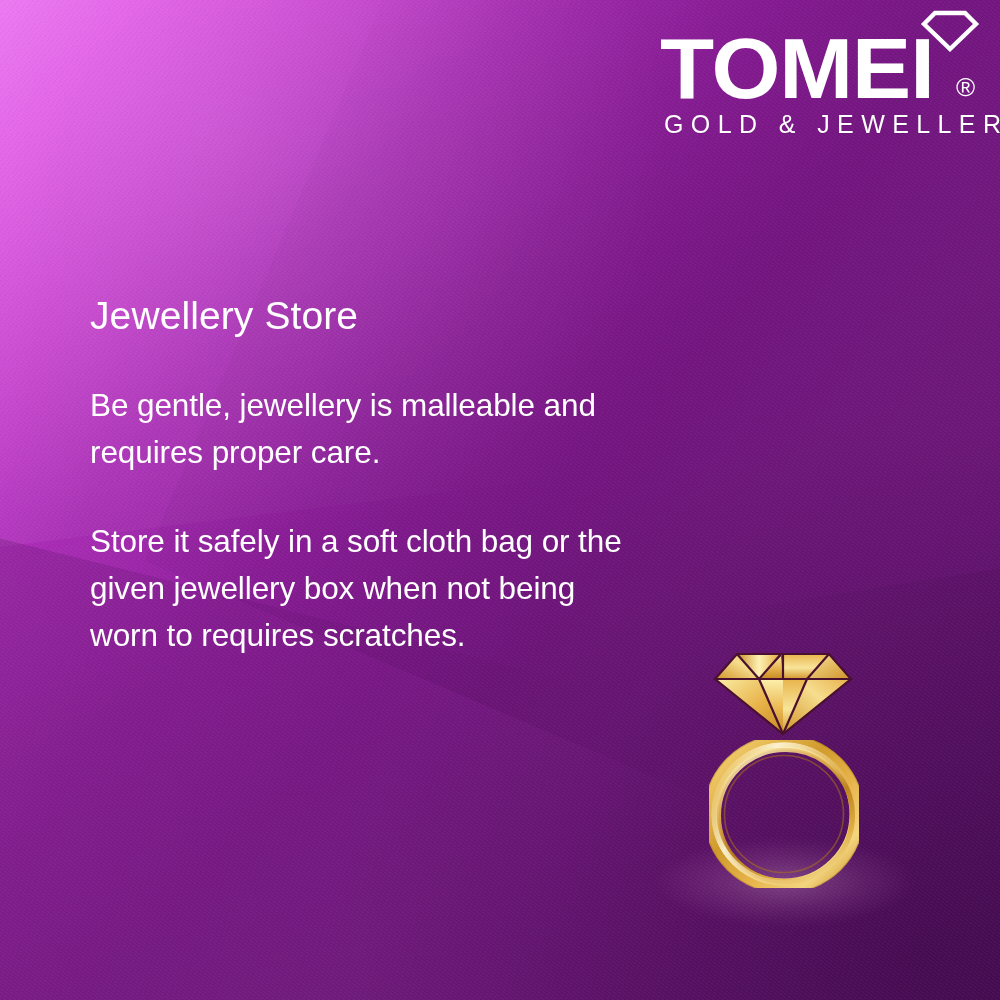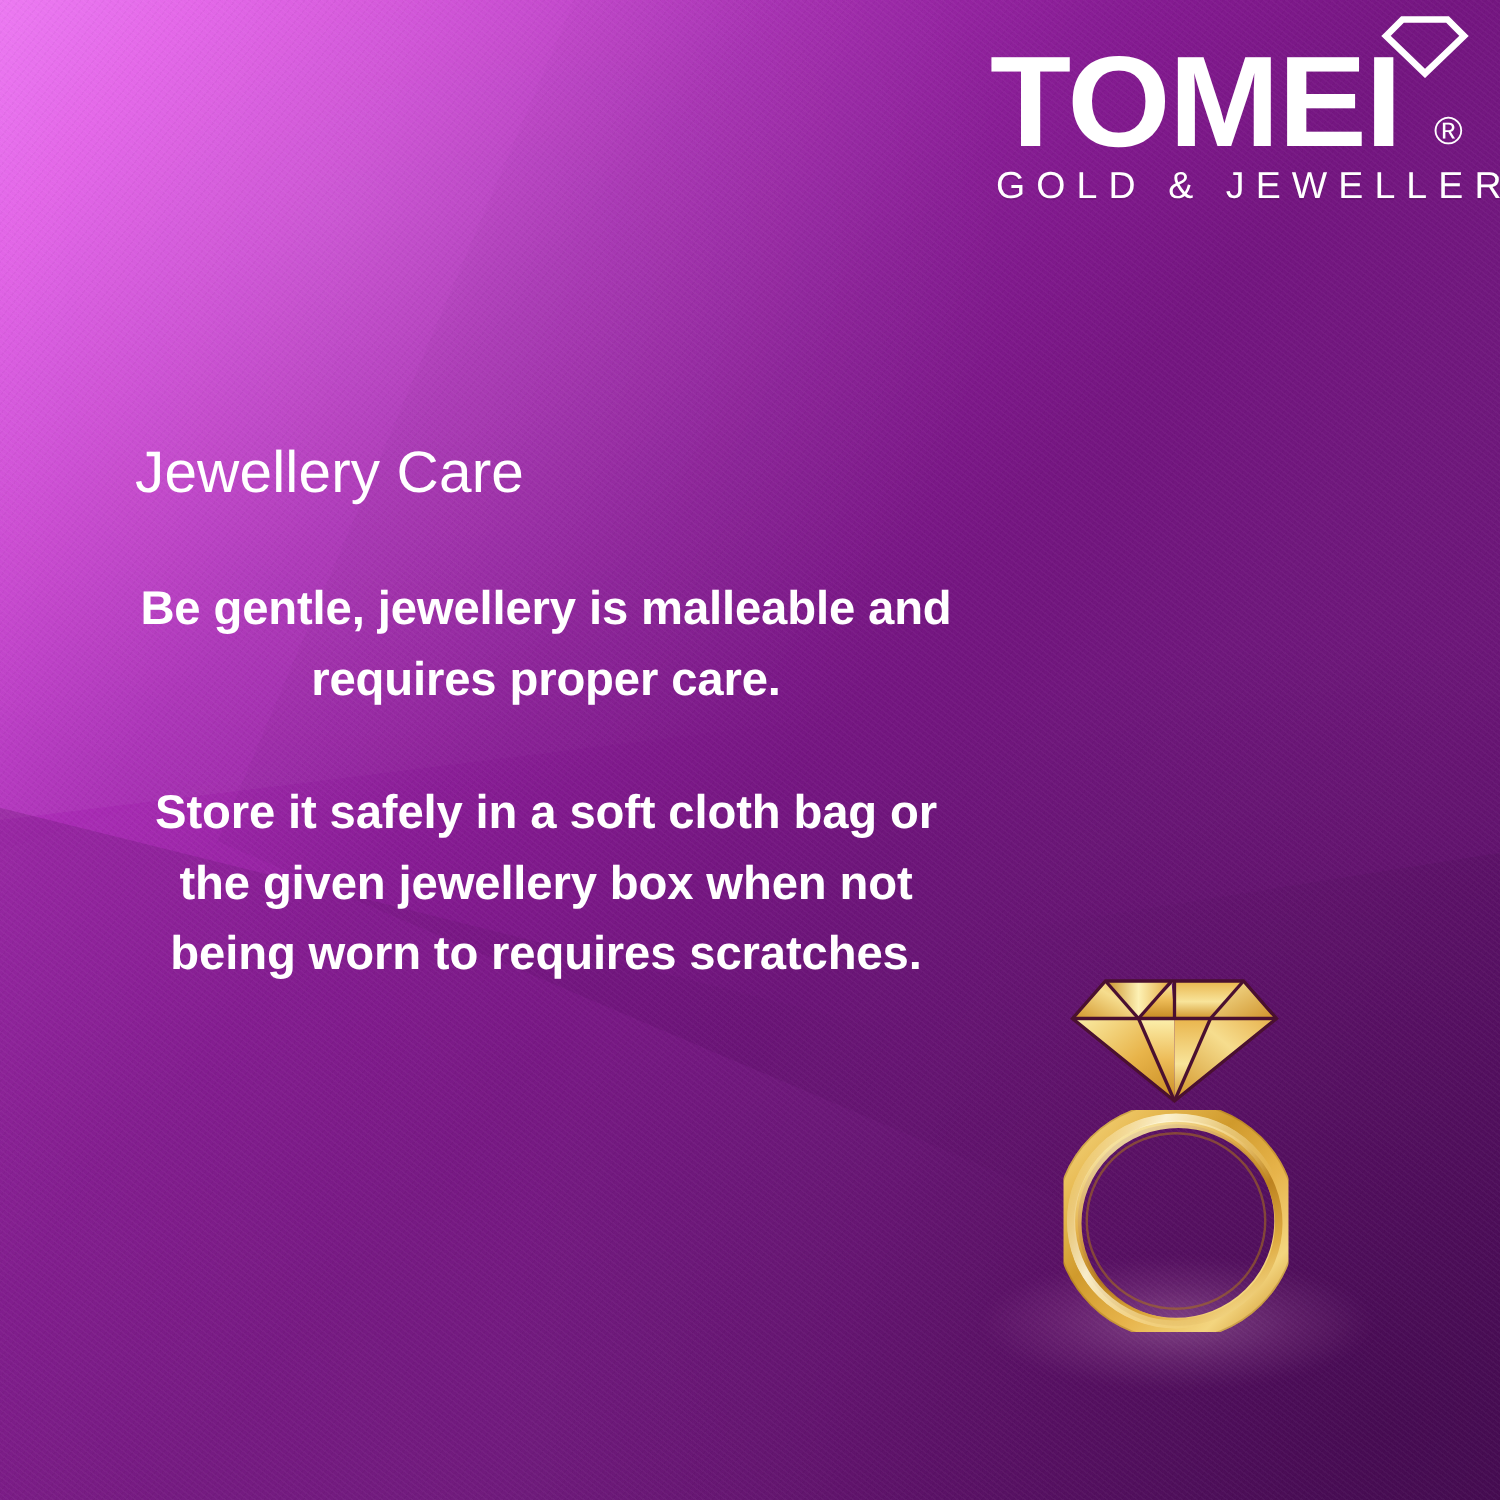--- a/index.html
+++ b/index.html
@@ -111,25 +111,24 @@
     font-size:39px;
     line-height:48px;
     font-weight:normal;
     letter-spacing:.1px;
     margin:0 0 42px 0;
     white-space:nowrap;
   }
   .para{
     font-size:31.5px;
     line-height:47px;
-    font-weight:bold;
+    font-weight:normal;
     letter-spacing:-.1px;
     margin:0 0 42px 0;
     max-width:548px;
-    text-align:center;
   }
   .para:last-child{margin-bottom:0;}
 
   
   #ring-art{
     position:absolute;left:695px;top:640px;width:180px;height:275px;
   }
   .ring-glow{
     position:absolute;left:-90px;top:182px;width:360px;height:120px;
     background:radial-gradient(ellipse 50% 50% at 50% 50%, rgba(255,210,240,.26) 0%, rgba(255,190,235,.10) 42%, rgba(255,190,235,0) 74%);
@@ -159,21 +158,21 @@
     </svg>
 
     <div class="logo-word">TOMEI</div>
 
     <div class="logo-tag">GOLD &amp; JEWELLERY</div>
   </div>
 
   <div class="logo-reg">®</div>
 
   <div id="copy">
-    <h1 class="heading">Jewellery Care</h1>
+    <h1 class="heading">Jewellery Store</h1>
     <p class="para">Be gentle, jewellery is malleable and requires proper care.</p>
     <p class="para">Store it safely in a soft cloth bag or the given jewellery box when not being worn to requires scratches.</p>
   </div>
 
   <div id="ring-art">
 
     <div class="ring-glow"></div>
 
     <svg class="gem" viewBox="0 0 140 88">
       <defs>

